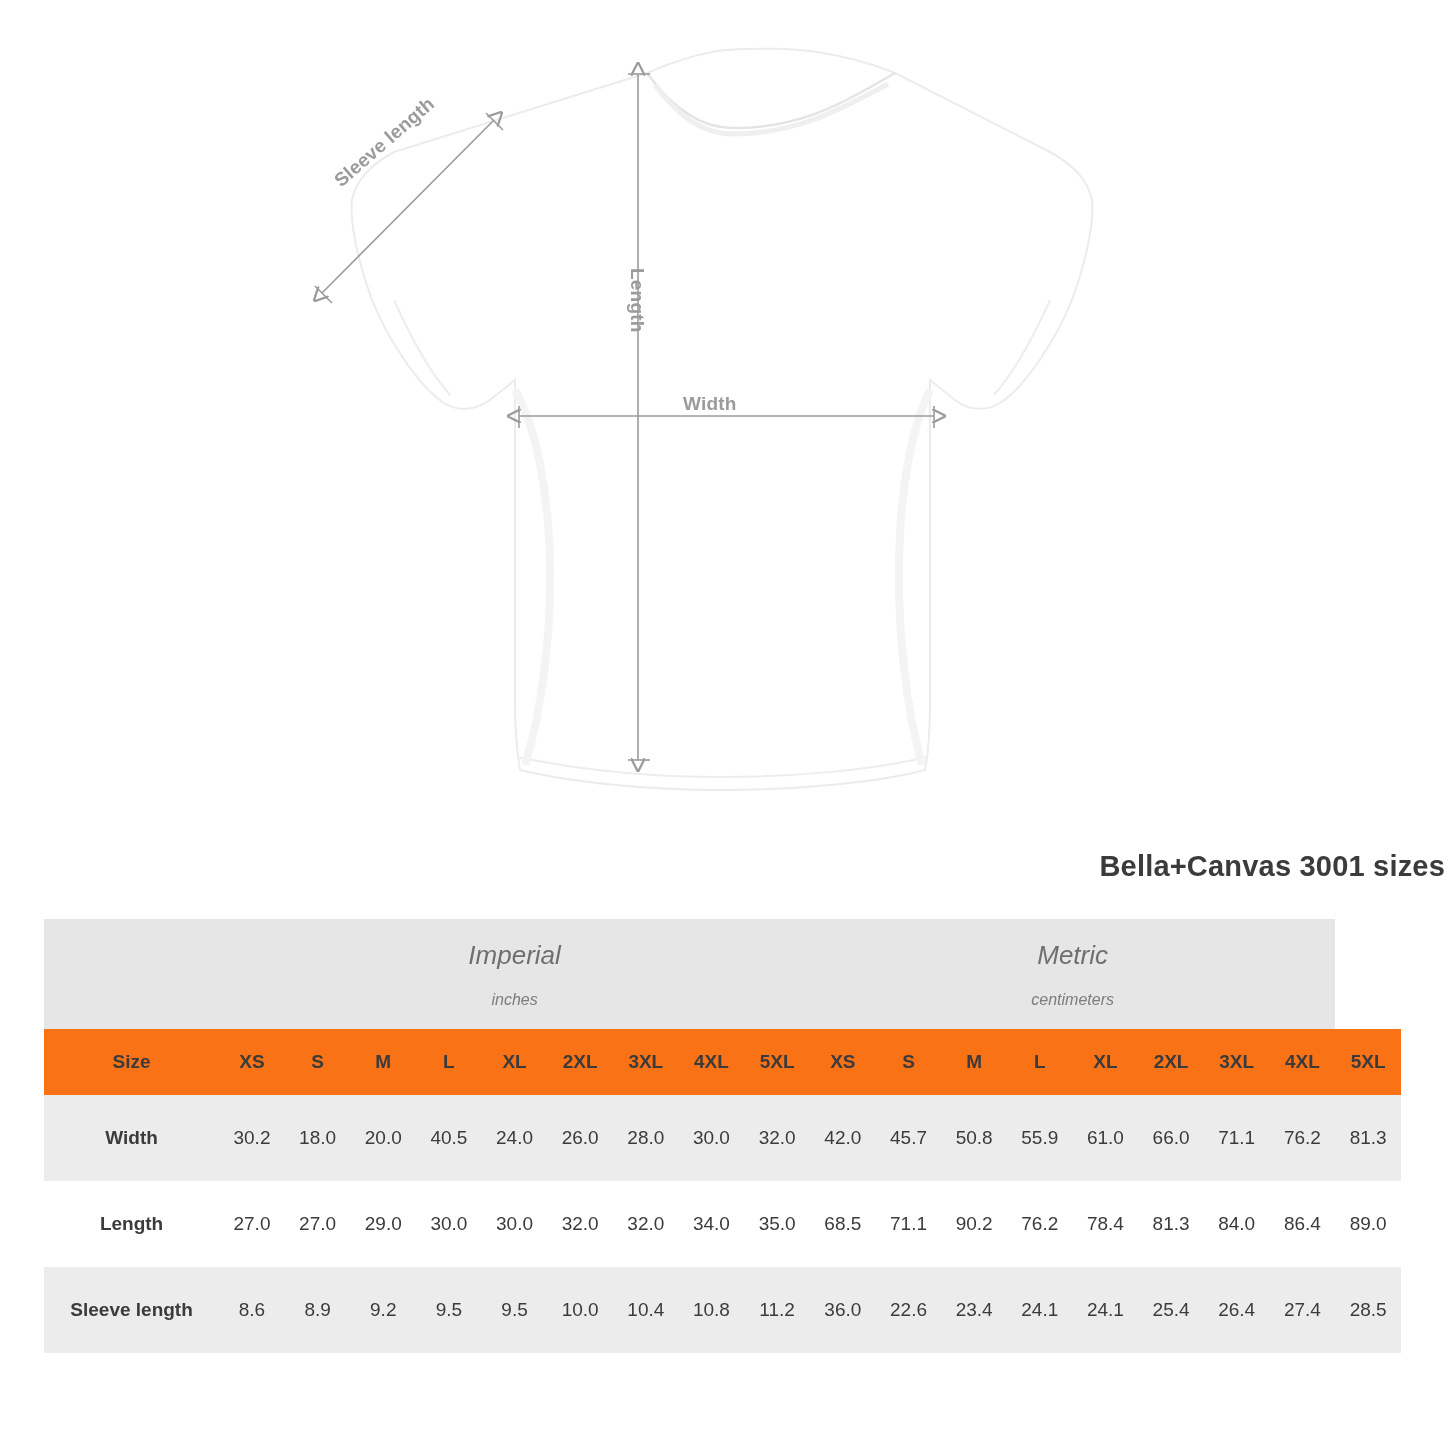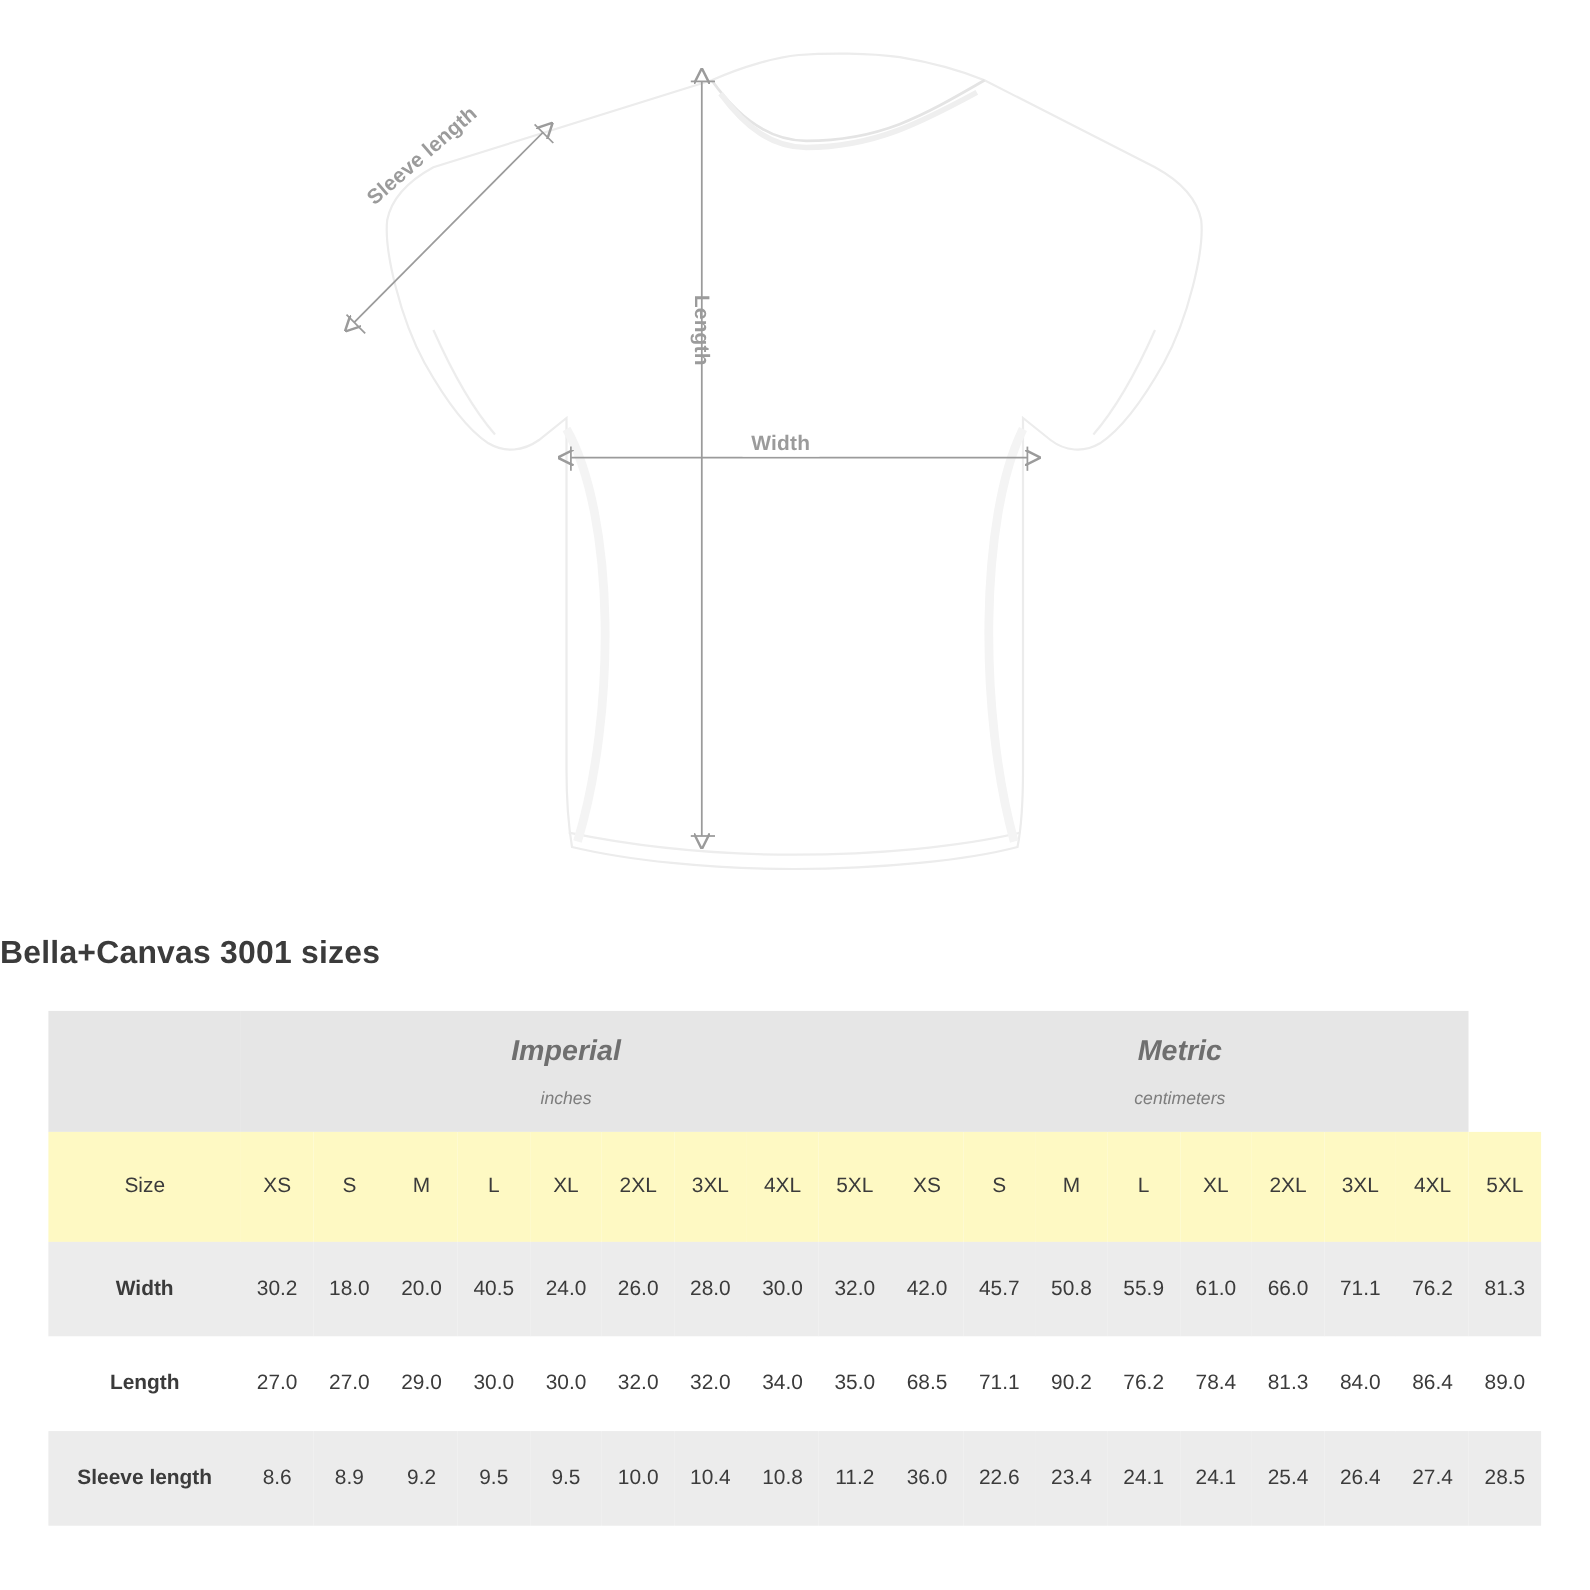--- a/index.html
+++ b/index.html
@@ -47,21 +47,21 @@
     transform-origin: left top;
   }
   .label-width {
     left: 675px; top: 393px;
     background: #ffffff;
     padding: 0 8px;
   }
 
   
   .title {
-    text-align: left;
+    text-align: right;
     font-size: 29px;
     font-weight: bold;
     color: #3b3b3b;
     margin: 20px 0 0 0;
     letter-spacing: 0.2px;
   }
   .subtitle {
     text-align: center;
     font-size: 17.5px;
     font-style: italic;
@@ -83,35 +83,35 @@
     vertical-align: middle;
     border: none;
   }
   .unit-head td {
     height: 110px;
     background: #e6e6e6;
   }
   .unit-title {
     font-size: 26px;
     font-style: italic;
-    font-weight: bold;
+    font-weight: normal;
     color: #6f6f6f;
     line-height: 1.25;
   }
   .unit-sub {
     font-size: 16px;
     font-style: italic;
     color: #7d7d7d;
     margin-top: 20px;
   }
   .hdr-row td {
-    height: 100px;
-    background: #fef9c3;
+    height: 66px;
+    background: #f97316;
     font-size: 19px;
-    font-weight: normal;
+    font-weight: bold;
     color: #3b3b3b;
   }
   .hdr-row td.rowlabel { font-size: 19px; }
   .data-row td {
     height: 86px;
     font-size: 19px;
     color: #3b3b3b;
   }
   .data-row.shade td { background: #ececec; }
   .data-row.plain td { background: #ffffff; }

